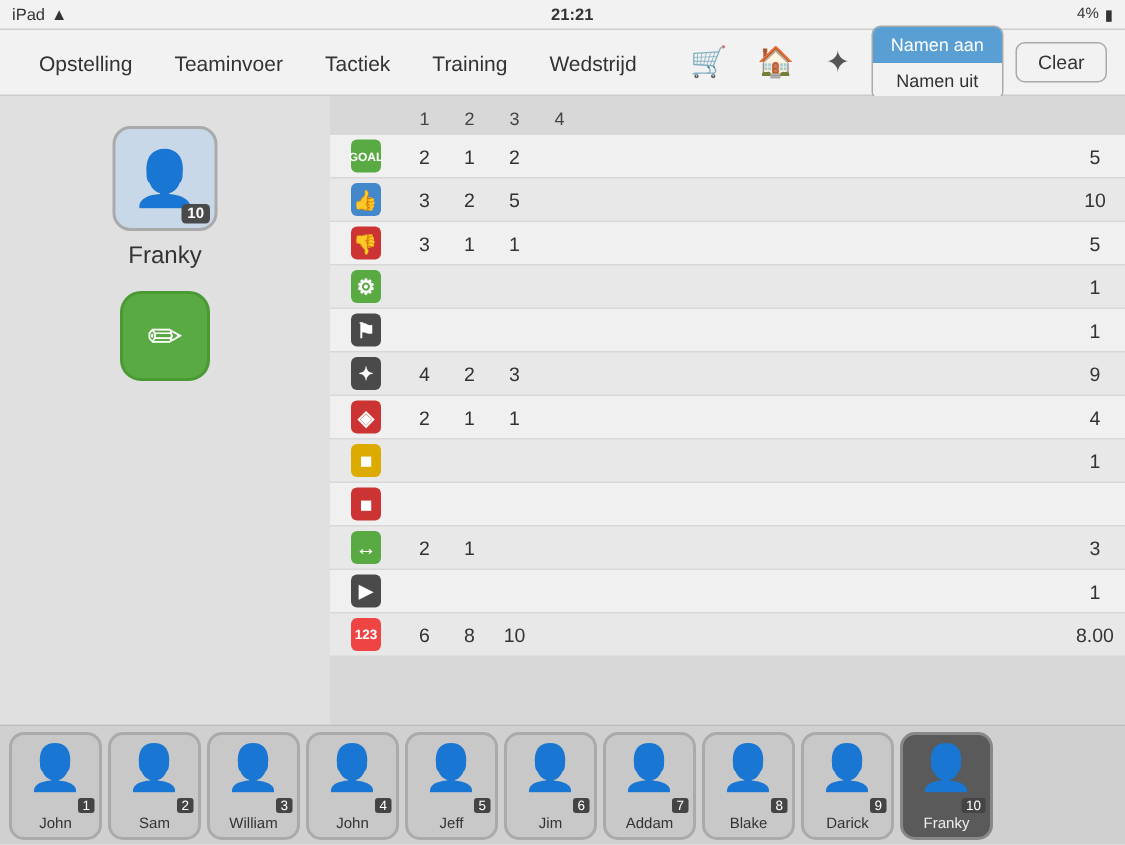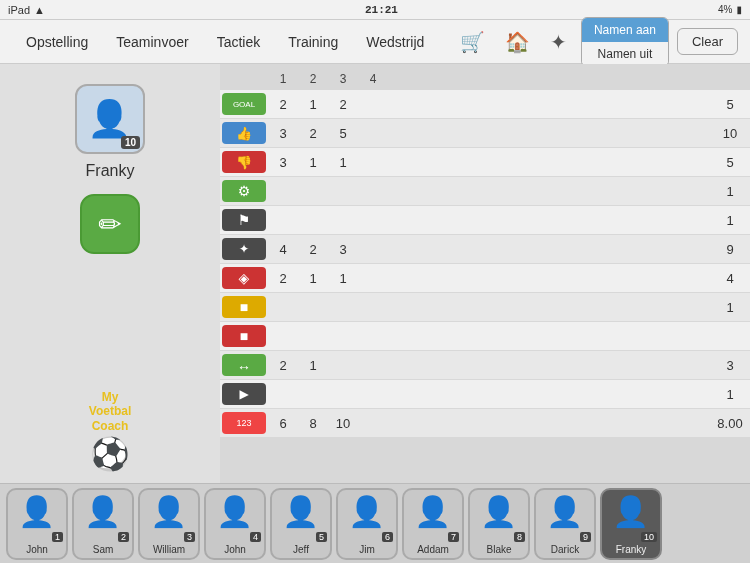--- a/index.html
+++ b/index.html
@@ -18,21 +18,21 @@
       height: 20px;
       display: flex;
       align-items: center;
       justify-content: space-between;
       padding: 0 8px;
       font-size: 11px;
       color: #333;
       border-bottom: 1px solid #ccc;
     }
     .status-left { display: flex; align-items: center; gap: 4px; }
-    .status-center { font-weight: 600; font-family: Liberation Mono, monospace; }
+    .status-center { font-weight: 600; }
     .status-right { display: flex; align-items: center; gap: 4px; font-size: 10px; }
 
     
     .nav-bar {
       background: #f2f2f2;
       height: 44px;
       display: flex;
       align-items: center;
       padding: 0 12px;
       border-bottom: 1px solid #ccc;
@@ -211,29 +211,29 @@
     }
     .stat-icon-cell {
       width: 48px;
       height: 28px;
       display: flex;
       align-items: center;
       justify-content: center;
       flex-shrink: 0;
     }
     .stat-icon {
-      width: 44px;
+      width: 20px;
       height: 22px;
       border-radius: 4px;
       display: flex;
       align-items: center;
       justify-content: center;
       font-size: 12px;
       color: white;
-      font-weight: normal;
+      font-weight: bold;
     }
     .icon-green { background: #5aaa44; }
     .icon-blue { background: #4488cc; }
     .icon-red { background: #cc3333; }
     .icon-red-card { background: #cc3333; }
     .icon-yellow { background: #ddaa00; }
     .icon-dark { background: #4a4a4a; }
     .icon-green2 { background: #5aaa44; }
     .icon-score { background: #ef4444; font-size: 9px; }
 
@@ -354,24 +354,20 @@
 
   <div class="left-panel">
     <div class="player-avatar">
       <span class="avatar-icon">👤</span>
       <span class="number-badge">10</span>
     </div>
     <div class="player-name">Franky</div>
     <div class="edit-btn">
       <span class="edit-btn-icon">✏</span>
     </div>
-    <div class="logo-area">
-      <div class="logo-text">My<br>Voetbal<br>Coach</div>
-      <div class="logo-ball">⚽</div>
-    </div>
   </div>
 
   <div class="stats-area">
     <div class="col-headers">
       <div class="col-header">1</div>
       <div class="col-header">2</div>
       <div class="col-header">3</div>
       <div class="col-header">4</div>
     </div>
     <div class="stats-rows" id="stats-rows">

